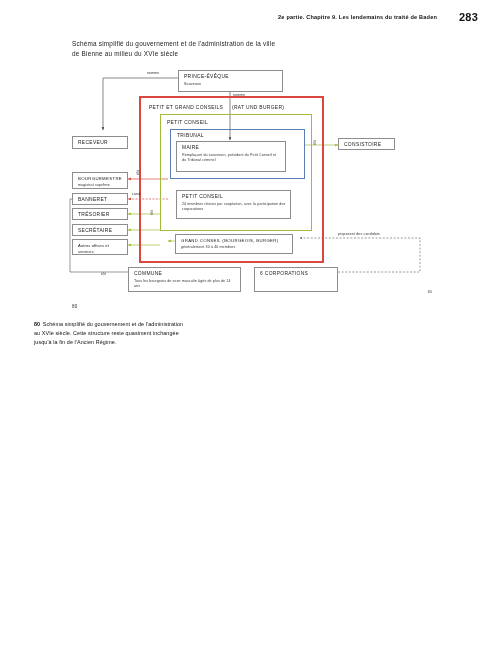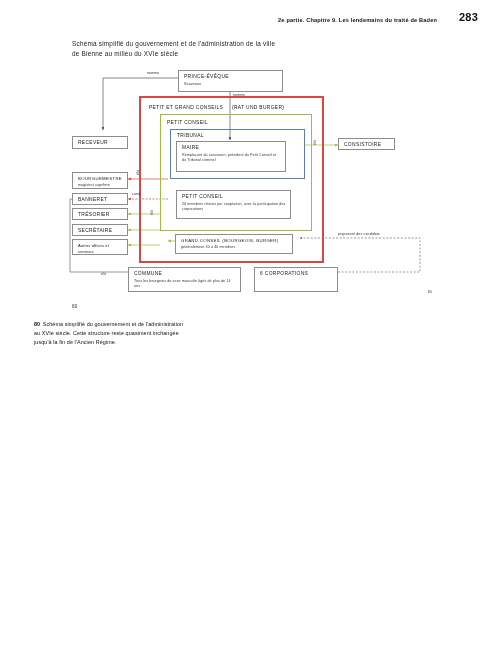--- a/index.html
+++ b/index.html
@@ -15,21 +15,21 @@
     color: #1a1a1a;
     overflow: hidden;
   }
 
   
   .running-head {
     position: absolute;
     top: 11px;
     right: 22px;
     display: flex;
-    align-items: flex-end;
+    align-items: center;
     gap: 22px;
   }
   .running-head-text {
     font-size: 5.6px;
     font-weight: bold;
     letter-spacing: .18px;
     white-space: nowrap;
     color: #111;
   }
   .folio {

